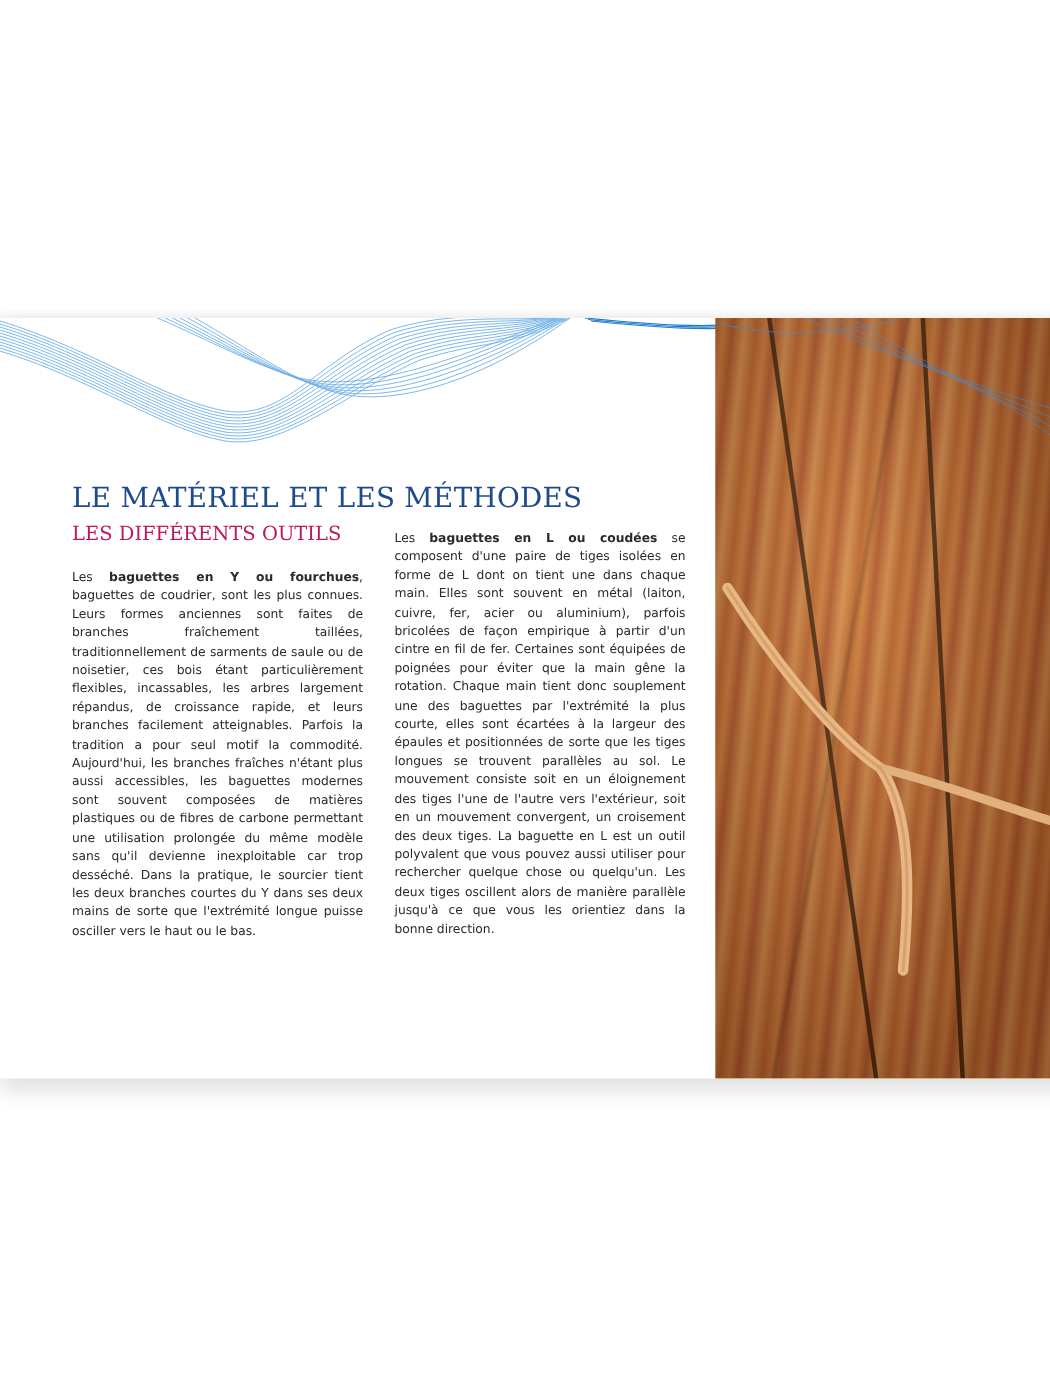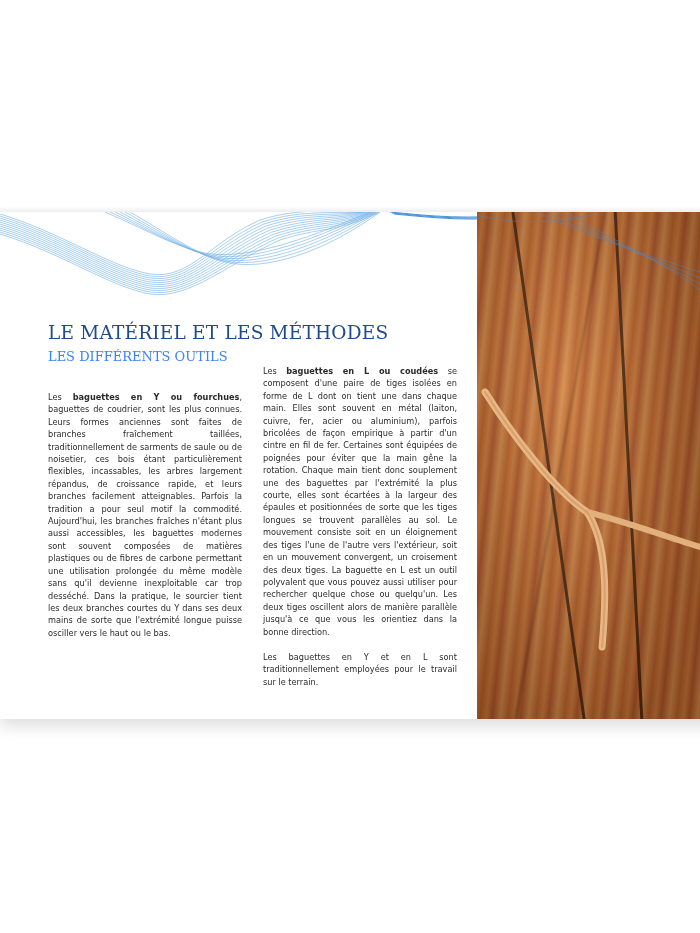--- a/index.html
+++ b/index.html
@@ -1,23 +1,23 @@
 <!DOCTYPE html>
 <html><head>
 <meta charset="utf-8">
 <style>
   html, body { margin:0; padding:0; }
   body { width:700px; height:933px; background:#ffffff; position:relative; overflow:hidden; font-family:"DejaVu Sans", sans-serif; }
   .spread { position:absolute; left:0; top:212px; width:700px; height:507px; background:#ffffff; box-shadow: 0 8px 14px rgba(0,0,0,0.12); overflow:hidden;padding-left:35px; }
   .shadow-top { position:absolute; left:0; top:206px; width:700px; height:6px; background:linear-gradient(#ffffff, #f2f2f2); }
   .waves { position:absolute; left:0; top:0; width:700px; height:90px; }
   .title { position:absolute; left:48px; top:110px; font-family:"DejaVu Serif", serif; font-size:18.5px; color:#1f4a8c; letter-spacing:0.2px; white-space:nowrap; }
-  .subtitle { position:absolute; left:48px; top:137px; font-family:"DejaVu Serif", serif; font-size:13px; color:#3b82f6; white-space:nowrap; }
+  .subtitle { position:absolute; left:48px; top:137px; font-family:"DejaVu Serif", serif; font-size:13px; color:#be185d; white-space:nowrap; }
   .col { position:absolute; font-size:8.2px; line-height:12.4px; color:#2b2b2b; text-align:justify; }
-  .col p { margin:13px 0 12px 0; }
+  .col p { margin:0 0 12px 0; }
   .col b { font-weight:bold; }
   .col1 { left:48px; top:166px; width:194px; }
   .col2 { left:263px; top:140px; width:194px; }
   .photo { position:absolute; left:477px; top:0; width:223px; height:507px; overflow:hidden;
     background:
       linear-gradient(100deg, rgba(0,0,0,0) 0%, rgba(0,0,0,0) 40%, rgba(40,15,0,0.25) 41%, rgba(0,0,0,0) 42%, rgba(0,0,0,0) 100%),
       repeating-linear-gradient(96deg, #b6612a 0px, #c97a3d 6px, #a9532a 12px, #d08a4c 20px, #b25e2b 28px),
       #b8642c; }
   .plank-line { position:absolute; width:3px; background:#2a1507; opacity:0.85; }
   .photo-shade { position:absolute; inset:0; background:radial-gradient(ellipse at 40% 35%, rgba(255,200,140,0.18), rgba(60,25,5,0.35) 80%); }
@@ -59,21 +59,20 @@
 
   <div class="title">LE MATÉRIEL ET LES MÉTHODES</div>
   <div class="subtitle">LES DIFFÉRENTS OUTILS</div>
 
   <div class="col col1">
     <p><span>Les </span><b>baguettes en Y ou fourchues</b><span>, baguettes de coudrier, sont les plus connues. Leurs formes anciennes sont faites de branches fraîchement taillées, traditionnellement de sarments de saule ou de noisetier, ces bois étant particulièrement flexibles, incassables, les arbres largement répandus, de croissance rapide, et leurs branches facilement atteignables. Parfois la tradition a pour seul motif la commodité. Aujourd'hui, les branches fraîches n'étant plus aussi accessibles, les baguettes modernes sont souvent composées de matières plastiques ou de fibres de carbone permettant une utilisation prolongée du même modèle sans qu'il devienne inexploitable car trop desséché. Dans la pratique, le sourcier tient les deux branches courtes du Y dans ses deux mains de sorte que l'extrémité longue puisse osciller vers le haut ou le bas.</span></p>
   </div>
 
   <div class="col col2">
     <p><span>Les </span><b>baguettes en L ou coudées</b><span> se composent d'une paire de tiges isolées en forme de L dont on tient une dans chaque main. Elles sont souvent en métal (laiton, cuivre, fer, acier ou aluminium), parfois bricolées de façon empirique à partir d'un cintre en fil de fer. Certaines sont équipées de poignées pour éviter que la main gêne la rotation. Chaque main tient donc souplement une des baguettes par l'extrémité la plus courte, elles sont écartées à la largeur des épaules et positionnées de sorte que les tiges longues se trouvent parallèles au sol. Le mouvement consiste soit en un éloignement des tiges l'une de l'autre vers l'extérieur, soit en un mouvement convergent, un croisement des deux tiges. La baguette en L est un outil polyvalent que vous pouvez aussi utiliser pour rechercher quelque chose ou quelqu'un. Les deux tiges oscillent alors de manière parallèle jusqu'à ce que vous les orientiez dans la bonne direction.</span></p>
-    <p>Les baguettes en Y et en L sont traditionnellement employées pour le travail sur le terrain.</p>
   </div>
 
   <div class="photo">
     <div class="plank-line" style="left:70px; top:0; height:507px; transform:skewX(8deg);"></div>
     <div class="plank-line" style="left:150px; top:0; height:507px; transform:skewX(3deg);"></div>
     <div class="photo-shade"></div>
     <svg style="position:absolute; left:0; top:0;" width="223" height="507" viewBox="0 0 223 507">
       <g fill="none" stroke-linecap="round">
         <path d="M8,180 C40,230 80,280 110,300 C130,330 130,380 125,435" stroke="#e7b886" stroke-width="7"></path>
         <path d="M110,300 C150,310 190,325 223,335" stroke="#e2b07c" stroke-width="6"></path>

